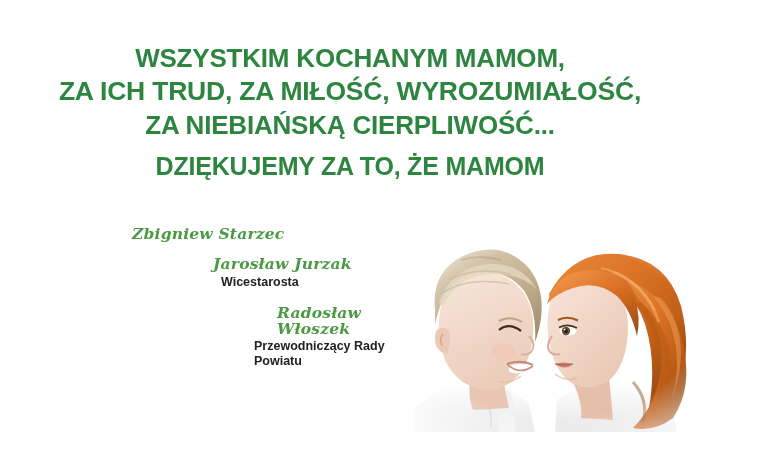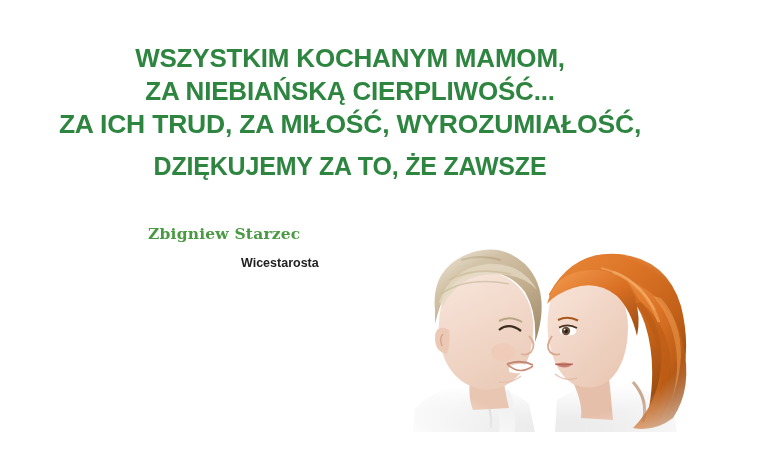--- a/index.html
+++ b/index.html
@@ -55,39 +55,39 @@
     width: 420px;
   }
   .sig-block {
     position: relative;
     text-align: left;
   }
   .sig-name {
     display: block;
     color: #4a9a43;
     font-family: "DejaVu Serif", serif;
+    font-style: italic;
     font-weight: bold;
     font-size: 15.5px;
     line-height: 1.05;
     letter-spacing: 0.2px;
-    margin-left: 16px;
   }
   .sig-title {
     display: block;
     color: #222222;
     font-family: "Liberation Sans", sans-serif;
     font-weight: bold;
     font-size: 12.5px;
     line-height: 1.2;
     margin-top: 2px;
   }
   .sig-1 { margin-left: 132px; }
   .sig-1 .sig-title { margin-left: -4px; }
   .sig-2 { margin-left: 213px; margin-top: 14px; }
-  .sig-2 .sig-title { margin-left: 28px; }
+  .sig-2 .sig-title { margin-left: 8px; }
   .sig-3 { margin-left: 277px; margin-top: 15px; }
   .sig-3 .sig-title { margin-left: -23px; }
 
   
   .photo {
     position: absolute;
     left: 405px;
     top: 232px;
     width: 305px;
     height: 200px;
@@ -97,38 +97,43 @@
   .photo svg { display: block; }
 </style>
 </head>
 <body>
 
 <div class="card">
 
   <div class="message">
     <div class="msg-para-1">
       <span class="msg-line l1">WSZYSTKIM KOCHANYM MAMOM,</span>
+      <span class="msg-line l2">ZA ICH TRUD, ZA MIŁOŚĆ, WYROZUMIAŁOŚĆ,</span>
       <span class="msg-line l3">ZA NIEBIAŃSKĄ CIERPLIWOŚĆ...</span>
-      <span class="msg-line l2">ZA ICH TRUD, ZA MIŁOŚĆ, WYROZUMIAŁOŚĆ,</span>
     </div>
     <div class="msg-para-2">
-      <span class="msg-line l4">DZIĘKUJEMY ZA TO, ŻE ZAWSZE</span>
+      <span class="msg-line l4">DZIĘKUJEMY ZA TO, ŻE MAMOM</span>
     </div>
   </div>
 
   <div class="signatures">
 
     <div class="sig-block sig-1">
       <span class="sig-name">Zbigniew Starzec</span>
     </div>
 
     <div class="sig-block sig-2">
+      <span class="sig-name">Jarosław Jurzak</span>
       <span class="sig-title">Wicestarosta</span>
     </div>
 
+    <div class="sig-block sig-3">
+      <span class="sig-name">Radosław Włoszek</span>
+      <span class="sig-title">Przewodniczący Rady Powiatu</span>
+    </div>
 
   </div>
 
   <div class="photo">
     <svg width="305" height="200" viewBox="0 0 305 200" xmlns="http://www.w3.org/2000/svg">
       <defs>
         <radialGradient id="vign" cx="50%" cy="50%" r="72%">
           <stop offset="60%" stop-color="#ffffff" stop-opacity="0"></stop>
           <stop offset="100%" stop-color="#ffffff" stop-opacity="1"></stop>
         </radialGradient>

